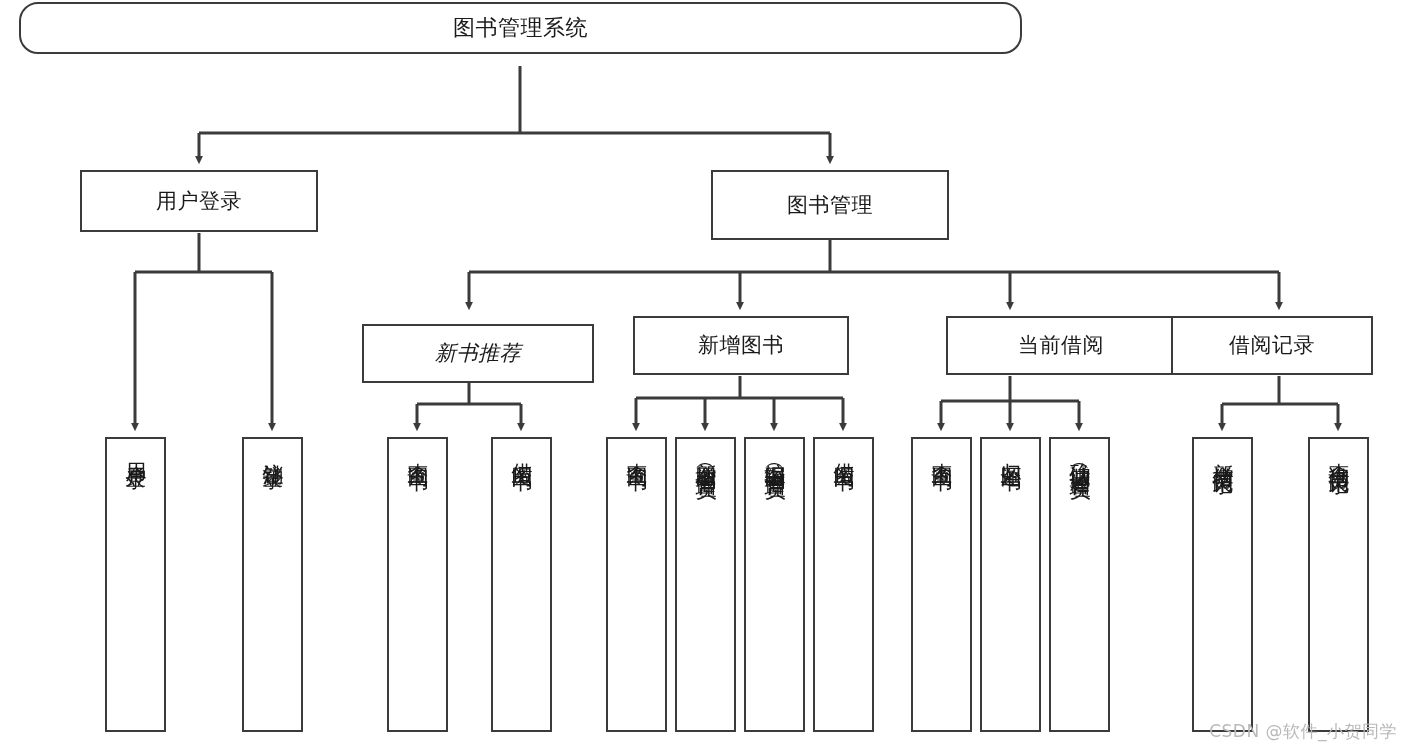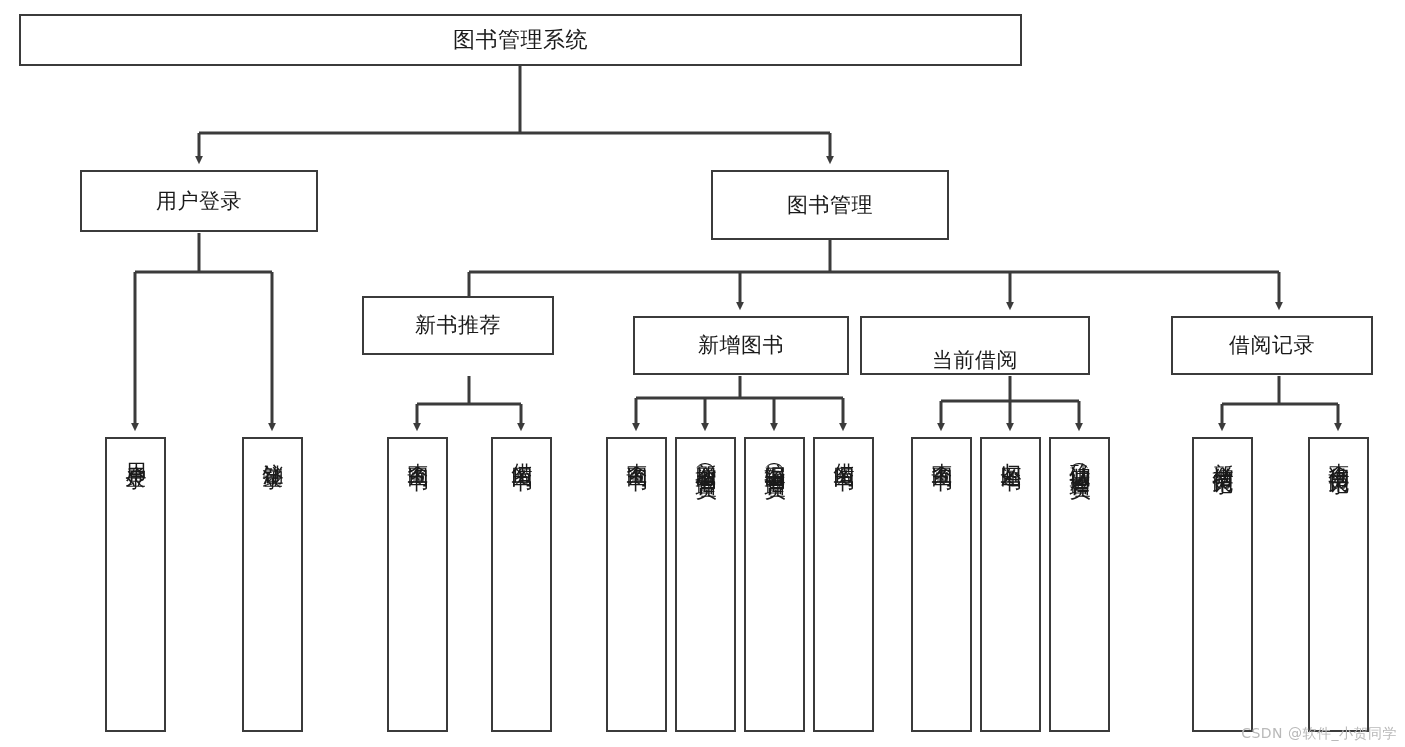--- a/index.html
+++ b/index.html
@@ -55,21 +55,21 @@
     letter-spacing: 2.5px;
     white-space: nowrap;
   }
   .node.title .node-label {
     font-size: 22px;
   }
   .watermark {
     position: absolute;
     right: 8px;
     bottom: 4px;
-    font-size: 14px;
+    font-size: 17px;
     color: #b9b9b9;
     letter-spacing: 0.5px;
     z-index: 3;
     white-space: nowrap;
   }
 </style>
 </head>
 <body>
 
 <div id="canvas">
@@ -117,38 +117,38 @@
       <path d="M1010,401 L1010,427" marker-end="url(#arrow)"></path>
       <path d="M1079,401 L1079,427" marker-end="url(#arrow)"></path>
 
       <path d="M1279,376 L1279,404"></path>
       <path d="M1222,404 L1338,404"></path>
       <path d="M1222,404 L1222,427" marker-end="url(#arrow)"></path>
       <path d="M1338,404 L1338,427" marker-end="url(#arrow)"></path>
     </g>
   </svg>
 
-  <div class="node horiz title" style="left:19px; top:14px; width:1003px; height:52px;">
+  <div class="node horiz title" style="left:19px; top:2px; width:1003px; height:52px;border-radius:19px;">
     <span class="node-label">图书管理系统</span>
   </div>
 
   <div class="node horiz" style="left:80px; top:170px; width:238px; height:62px;">
     <span class="node-label">用户登录</span>
   </div>
   <div class="node horiz" style="left:711px; top:170px; width:238px; height:70px;">
     <span class="node-label">图书管理</span>
   </div>
 
-  <div class="node horiz" style="left:362px; top:296px; width:192px; height:59px;">
+  <div class="node horiz" style="left:362px; top:324px; width:232px; height:59px;font-style:italic;">
     <span class="node-label">新书推荐</span>
   </div>
   <div class="node horiz" style="left:633px; top:316px; width:216px; height:59px;">
     <span class="node-label">新增图书</span>
   </div>
-  <div class="node horiz" style="left:860px; top:316px; width:230px; height:59px;align-items:flex-end;">
+  <div class="node horiz" style="left:946px; top:316px; width:230px; height:59px;">
     <span class="node-label">当前借阅</span>
   </div>
   <div class="node horiz" style="left:1171px; top:316px; width:202px; height:59px;">
     <span class="node-label">借阅记录</span>
   </div>
 
   <div class="node vert" style="left:105px; top:437px; width:61px; height:295px;">
     <span class="node-label">用户登录</span>
   </div>
   <div class="node vert" style="left:242px; top:437px; width:61px; height:295px;">

